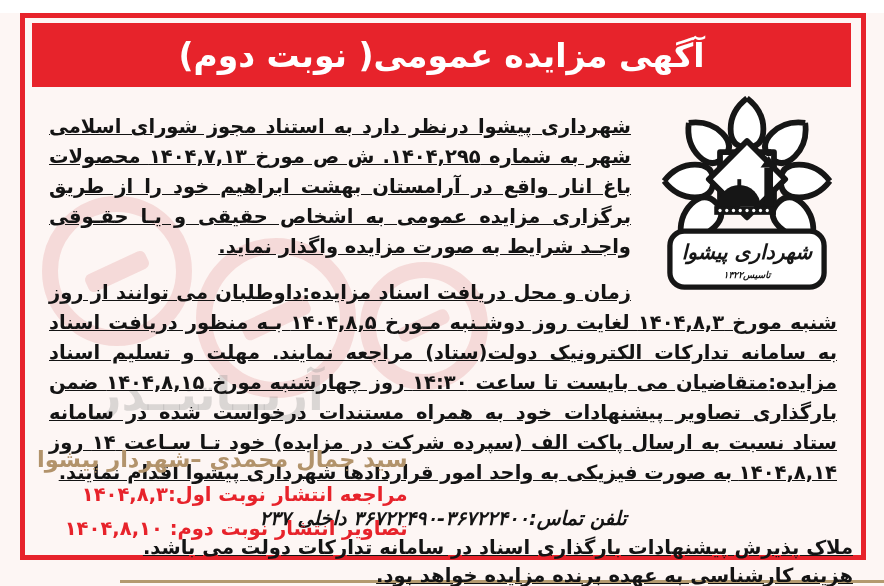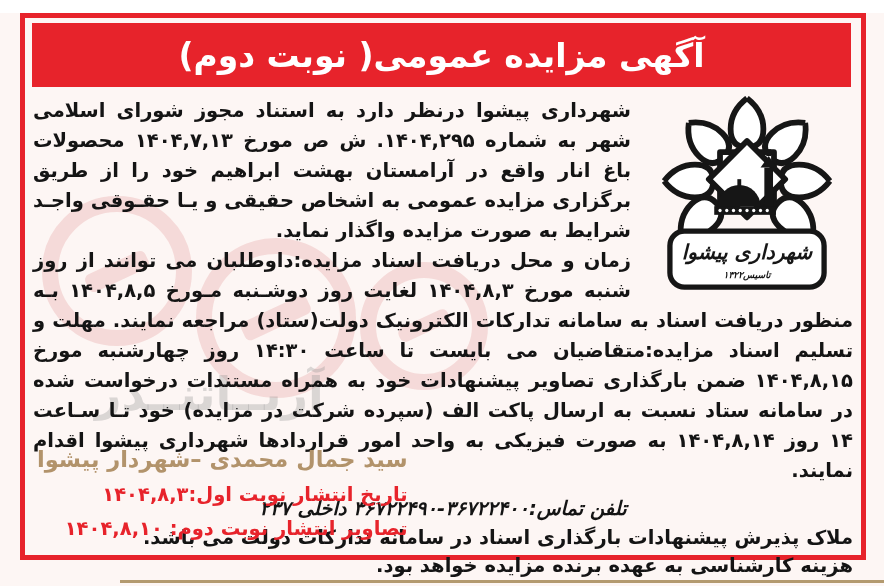--- a/index.html
+++ b/index.html
@@ -30,26 +30,26 @@
   }
   .title-bar .t{
     color:#ffffff;font-size:33px;font-weight:bold;direction:rtl;white-space:nowrap;
   }
 
   .content{
     position:absolute;left:8px;right:8px;top:78px;bottom:4px;
     direction:rtl;text-align:justify;
     font-size:19.5px;line-height:30px;font-weight:bold;color:#141414;
   }
-  .content p{margin:0;}
+  .content p{margin:16px;text-decoration:underline;}
   .logo-box{
     float:right;width:212px;height:202px;margin:0 0 6px 10px;font-style:italic;
   }
   .phone-line{text-align:center;margin-top:8px;font-style:italic;}
-  .note{text-align:right;line-height:27.5px;}
+  .note{text-align:right;line-height:27.5px;text-decoration:underline;}
 
   
   .sign-block{position:absolute;left:12px;top:428px;z-index:3;direction:rtl;text-align:right;}
   .sign-name{color:#b2936b;font-size:22.5px;font-weight:bold;white-space:nowrap;}
   .sign-date{color:#e7232b;font-size:19.5px;font-weight:bold;margin-top:11px;white-space:nowrap;}
 
   
   .next-ad-line{position:absolute;left:120px;right:0;top:580px;height:3px;background:#b39a6f;z-index:2;}
 
   svg text{font-family:"DejaVu Sans",sans-serif;}
@@ -141,17 +141,17 @@
 
     <div class="phone-line">تلفن تماس:۳۶۷۲۲۴۰۰‏-‏۳۶۷۲۲۴۹۰ داخلی ۲۳۷</div>
 
     <div class="note">ملاک پذیرش پیشنهادات بارگذاری اسناد در سامانه تدارکات دولت می باشد.</div>
     <div class="note">هزینه کارشناسی به عهده برنده مزایده خواهد بود.</div>
 
   </div>
 
   <div class="sign-block">
     <div class="sign-name">سید جمال محمدی –شهردار پیشوا</div>
-    <div class="sign-date">تاریخ انتشار نوبت اول:۱۴۰۴,۸,۳</div>
+    <div class="sign-date">مراجعه انتشار نوبت اول:۱۴۰۴,۸,۳</div>
     <div class="sign-date">تصاویر انتشار نوبت دوم: ۱۴۰۴,۸,۱۰</div>
   </div>
 
 </div>
 
 </body></html>

